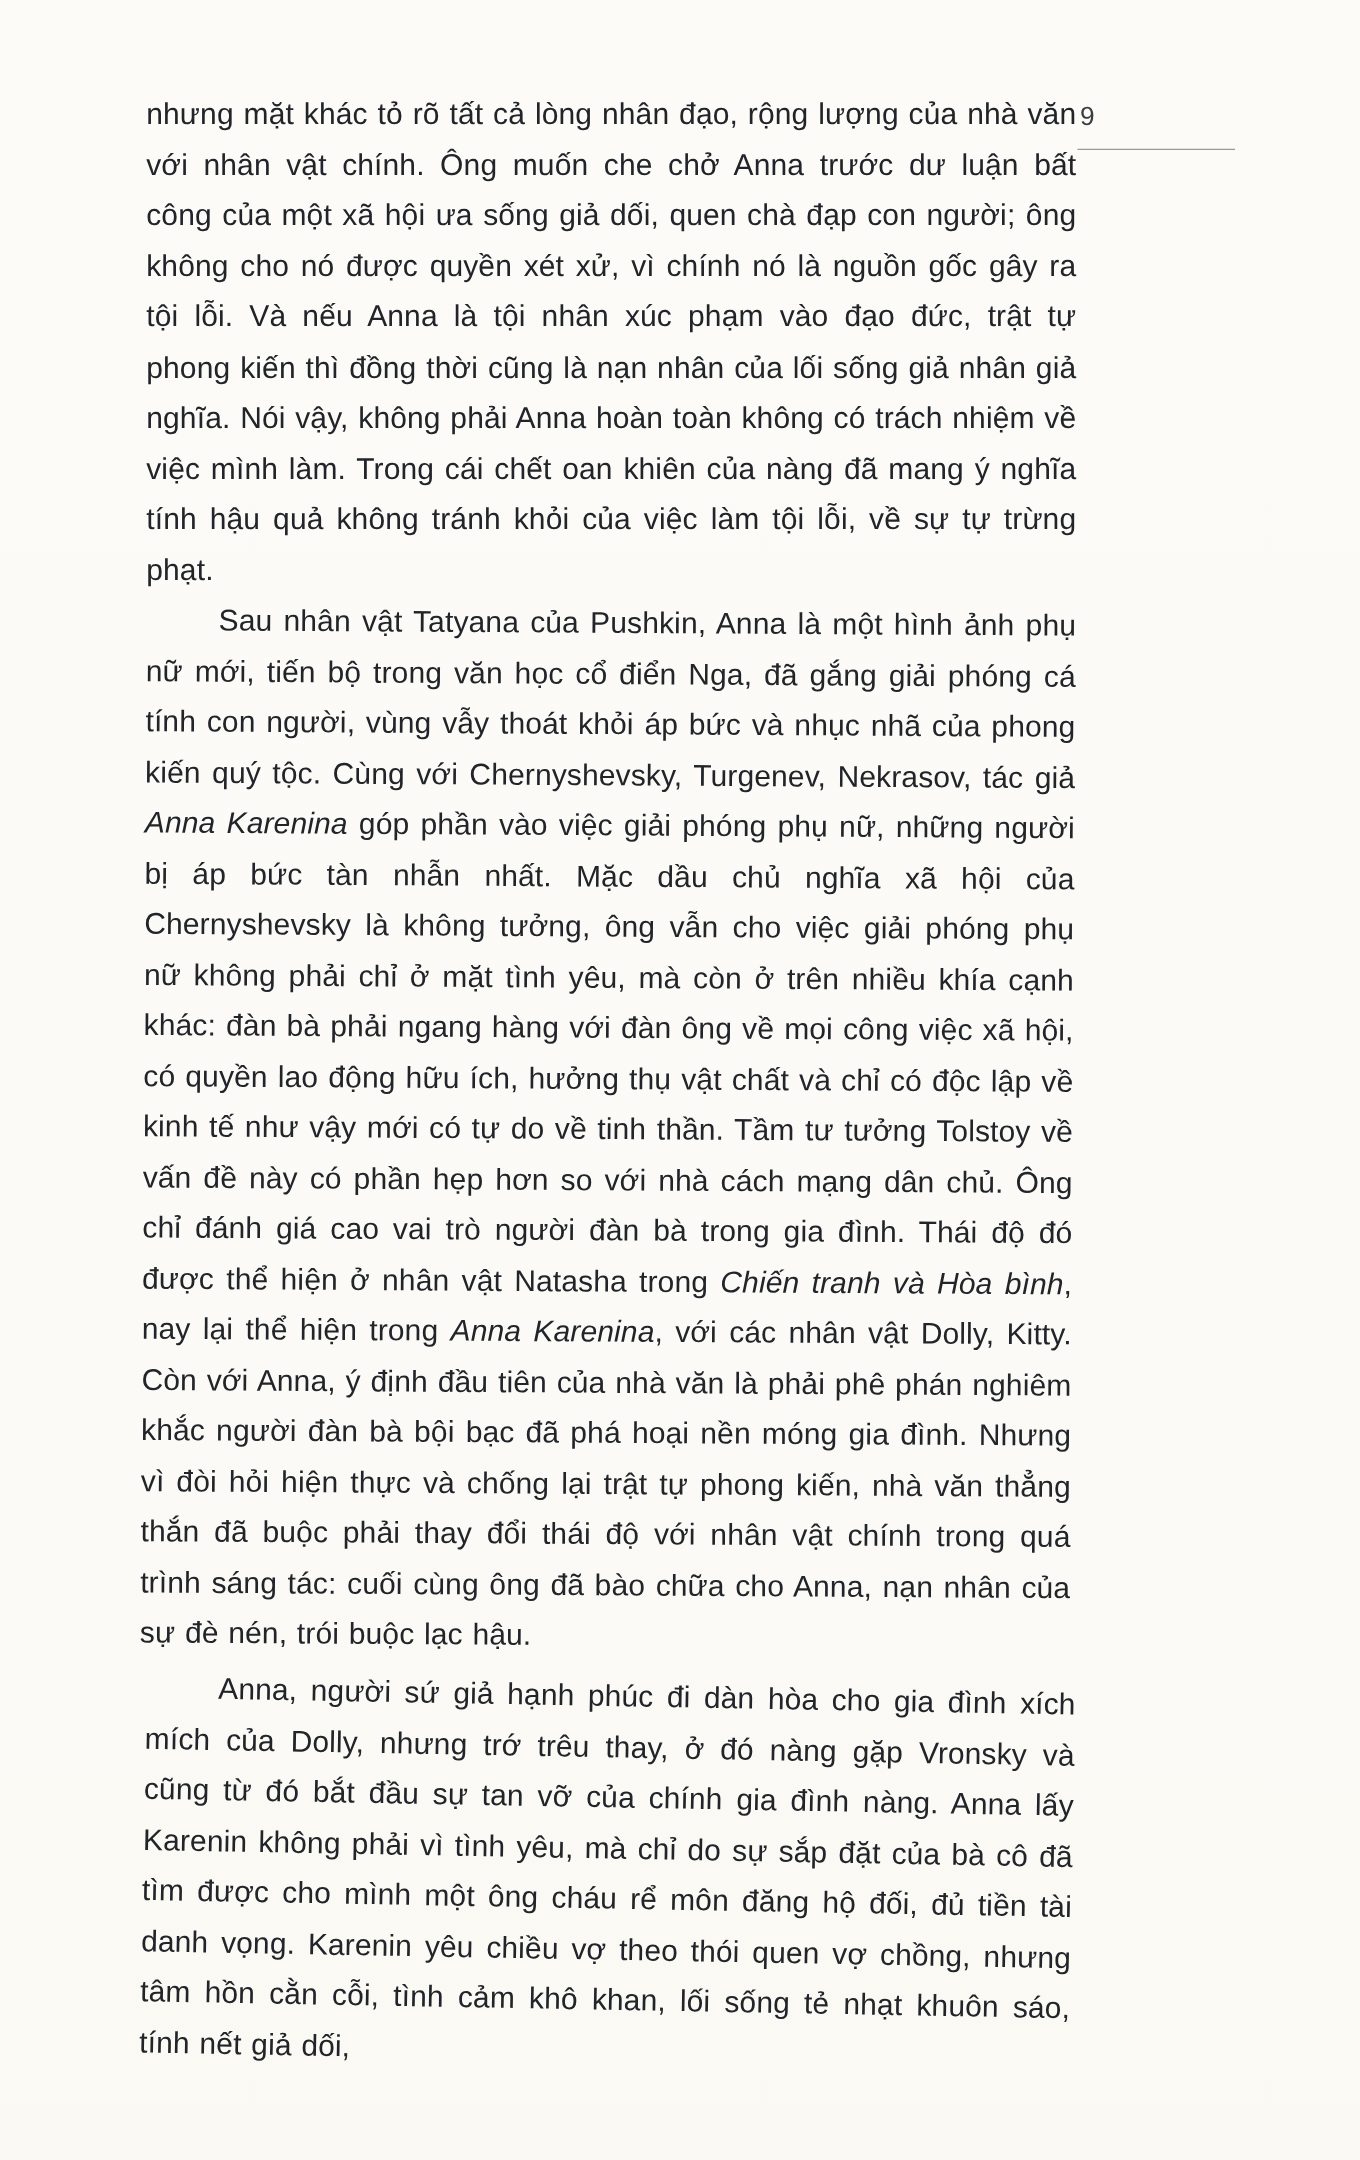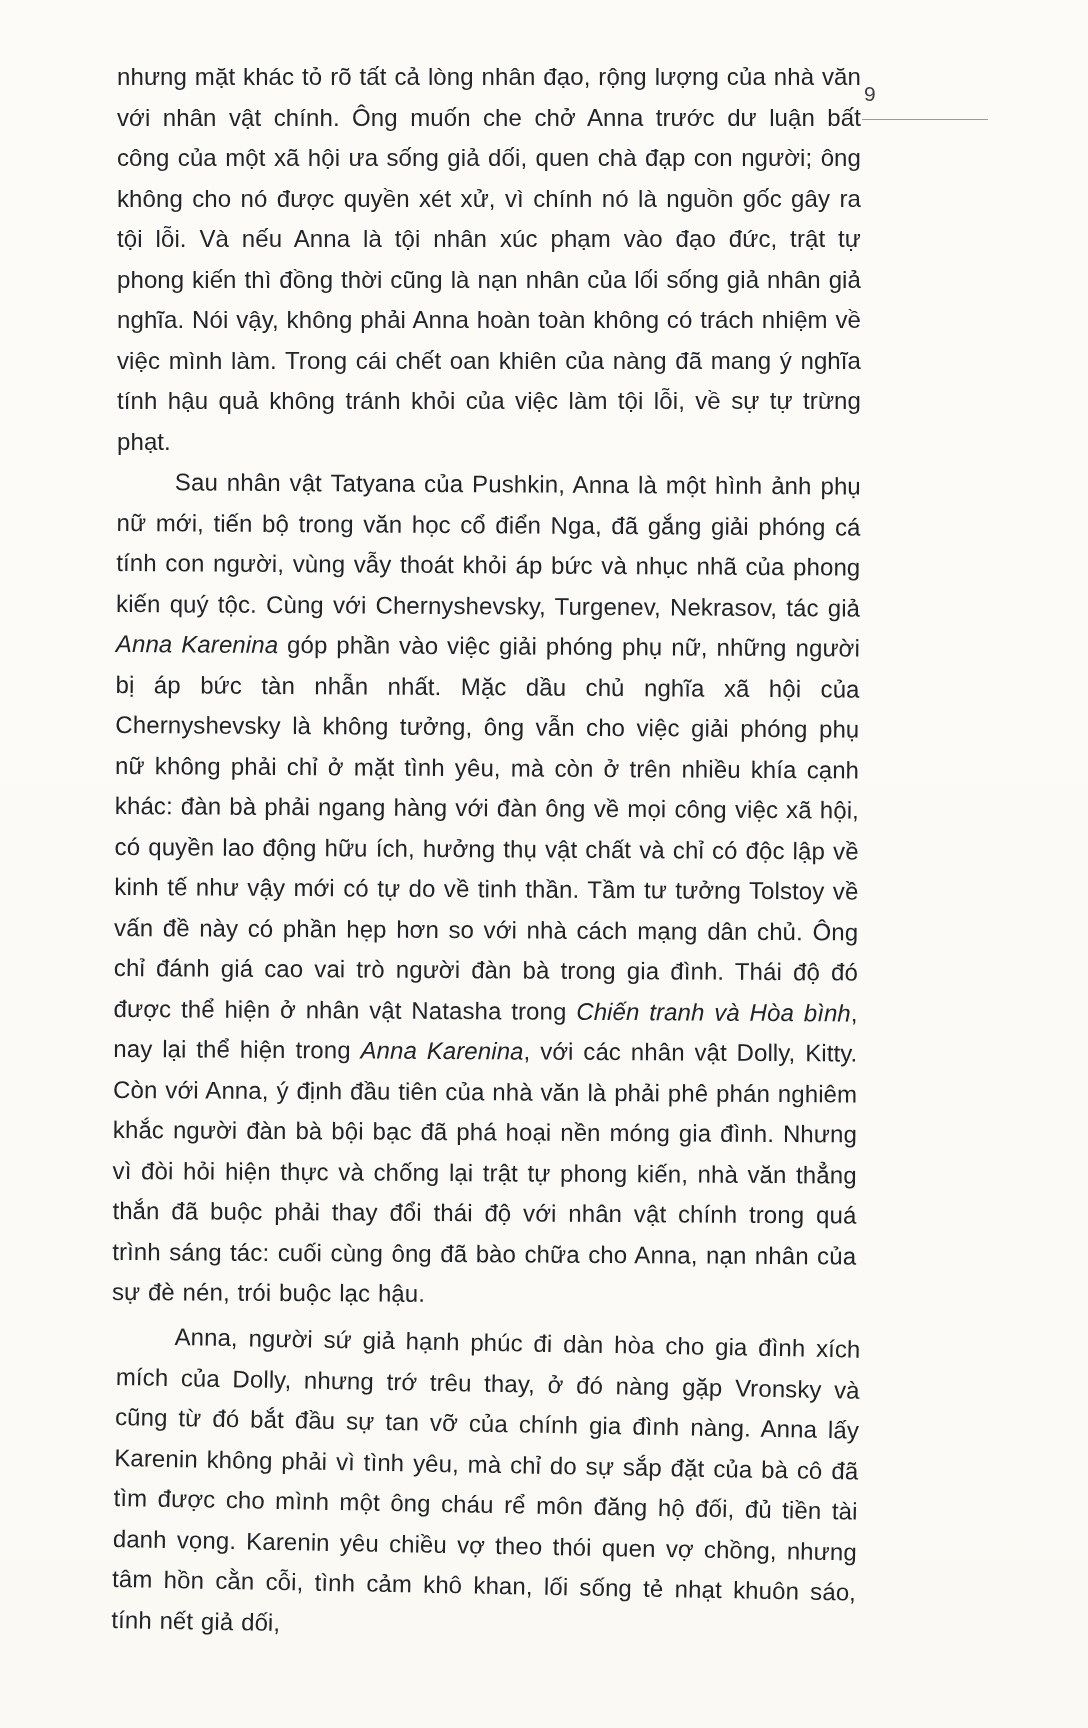--- a/index.html
+++ b/index.html
@@ -32,21 +32,21 @@
     position: absolute;
     left: 862px;
     top: 119px;
     width: 126px;
     height: 1px;
     background: #9a9a96;
   }
   .text-block {
     position: absolute;
     left: 117px;
-    top: 57px;
+    top: 72px;
     width: 744px;
     font-size: 24px;
     line-height: 40.5px;
     color: #212429;
     text-align: justify;
     letter-spacing: 0.1px;
     word-spacing: 1px;
   }
   .text-block p {
     margin: 0;

